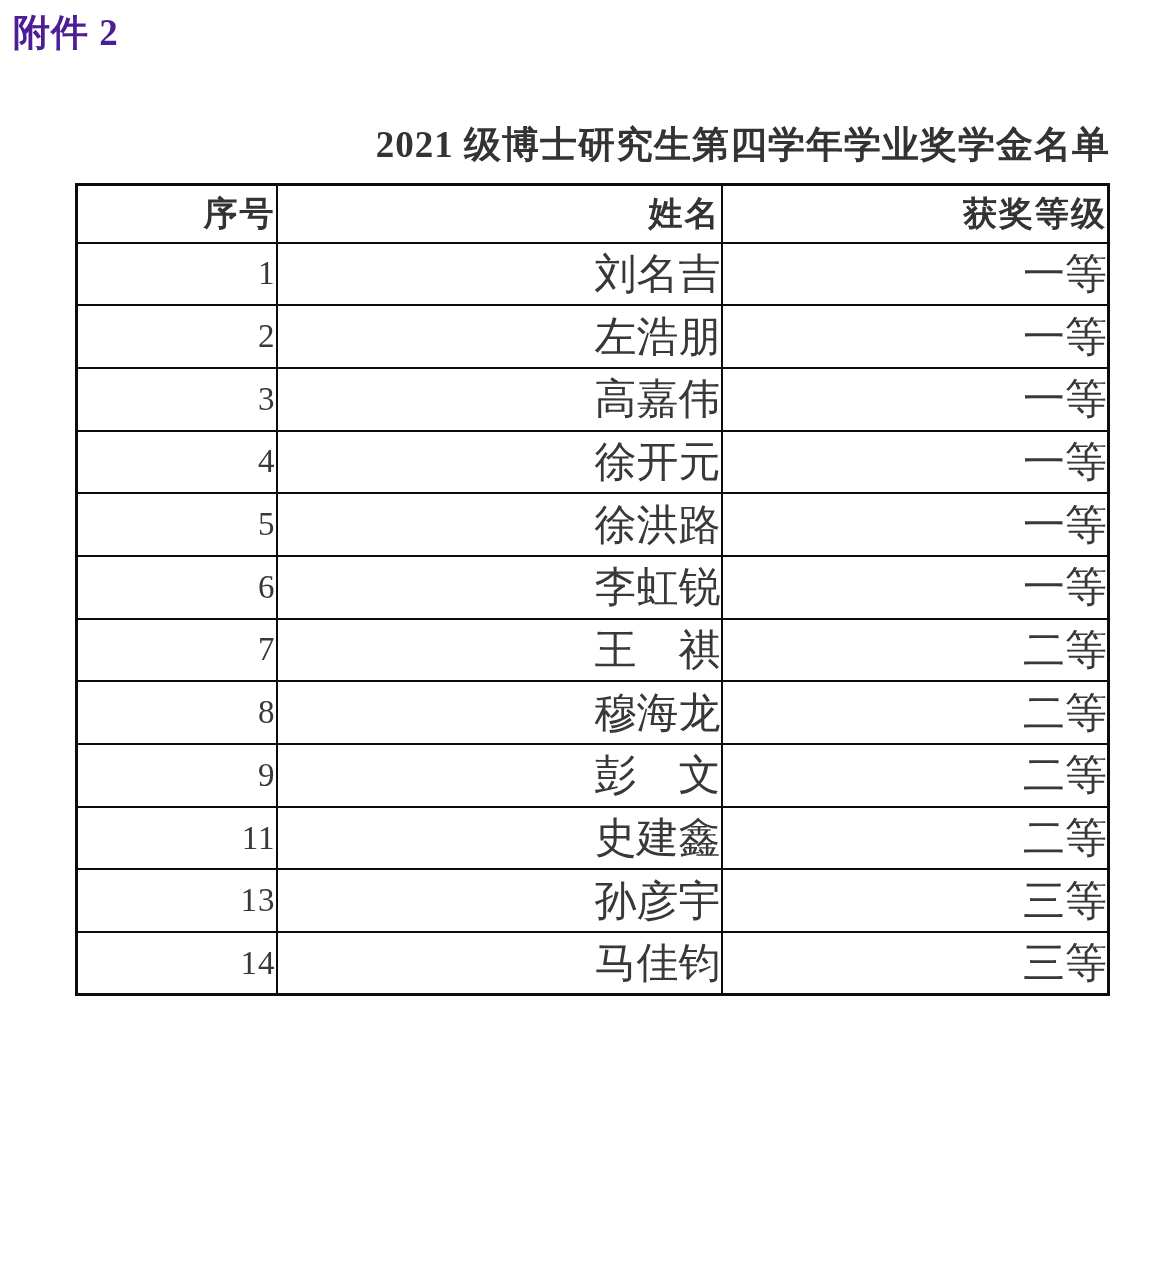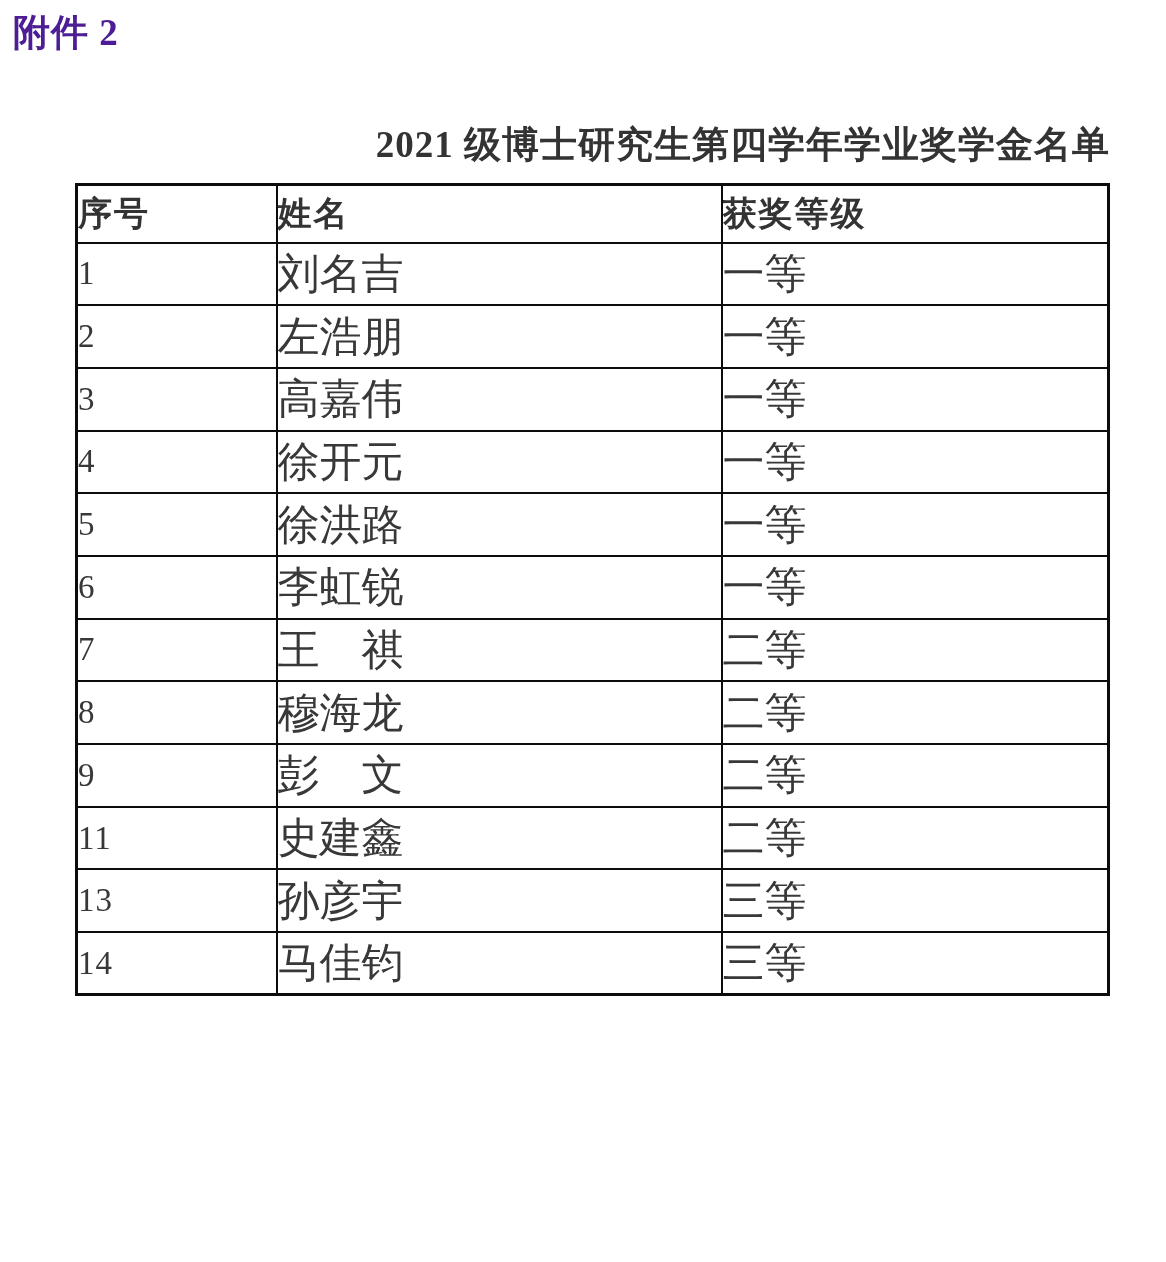--- a/index.html
+++ b/index.html
@@ -45,21 +45,21 @@
     border-collapse: collapse;
     table-layout: fixed;
     border: 3px solid #0c0c0c;
   }
   table.award-table col.col-no    { width: 200px; }
   table.award-table col.col-name  { width: 445px; }
   table.award-table col.col-grade { width: 387px; }
   table.award-table th,
   table.award-table td {
     border: 2px solid #0c0c0c;
-    text-align: left;
+    text-align: right;
     vertical-align: middle;
     padding: 0;
     overflow: hidden;
     white-space: nowrap;
   }
   table.award-table thead tr { height: 58px; }
   table.award-table tbody tr { height: 62.7px; }
   table.award-table th {
     font-size: 34px;
     font-weight: 700;

